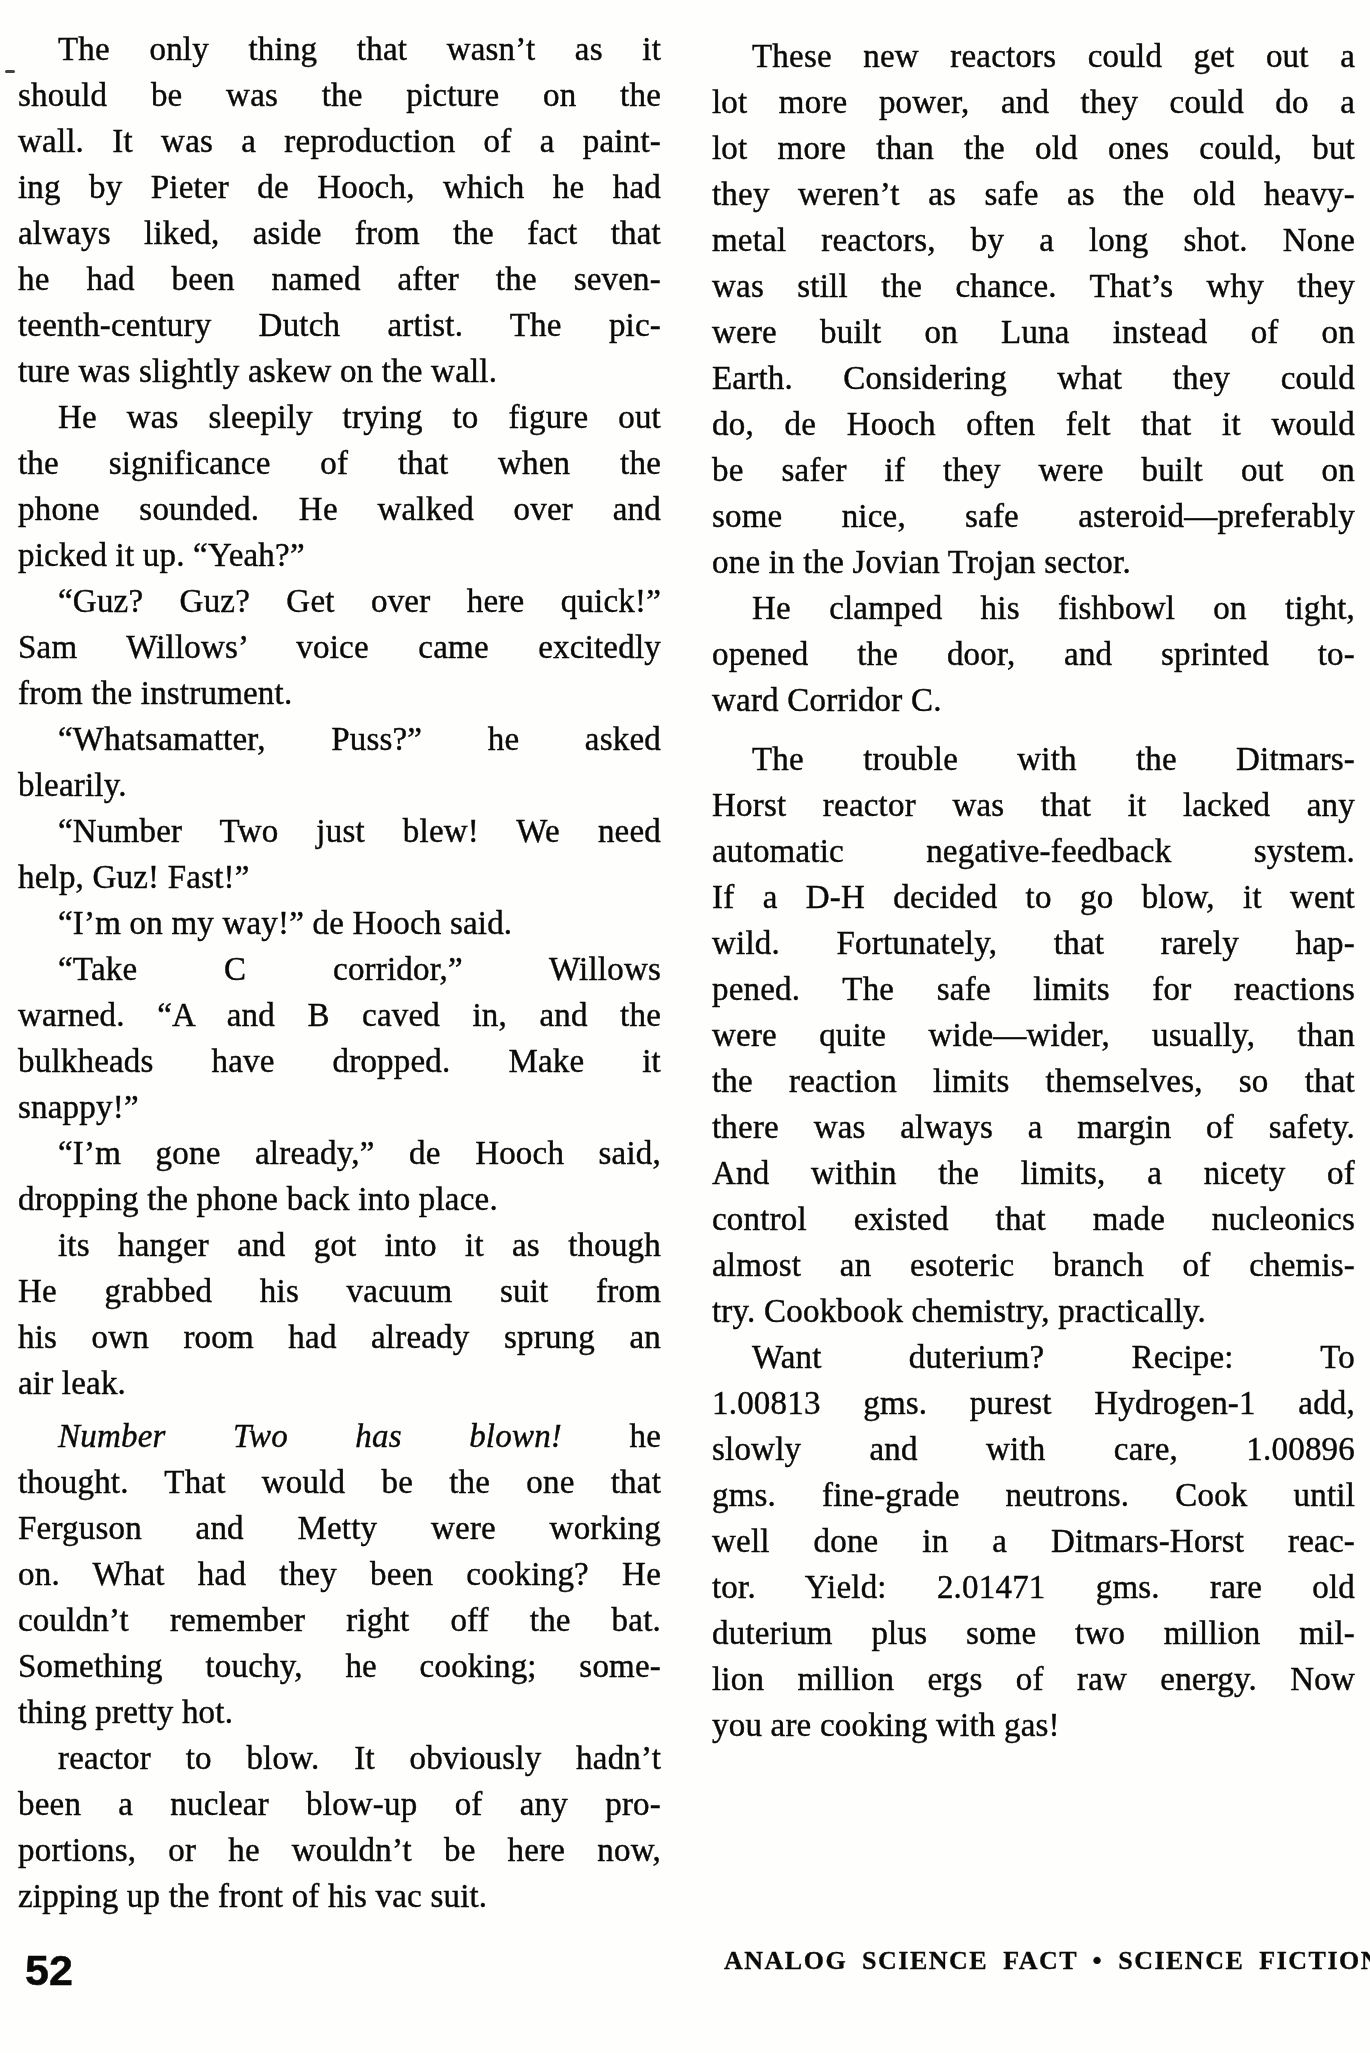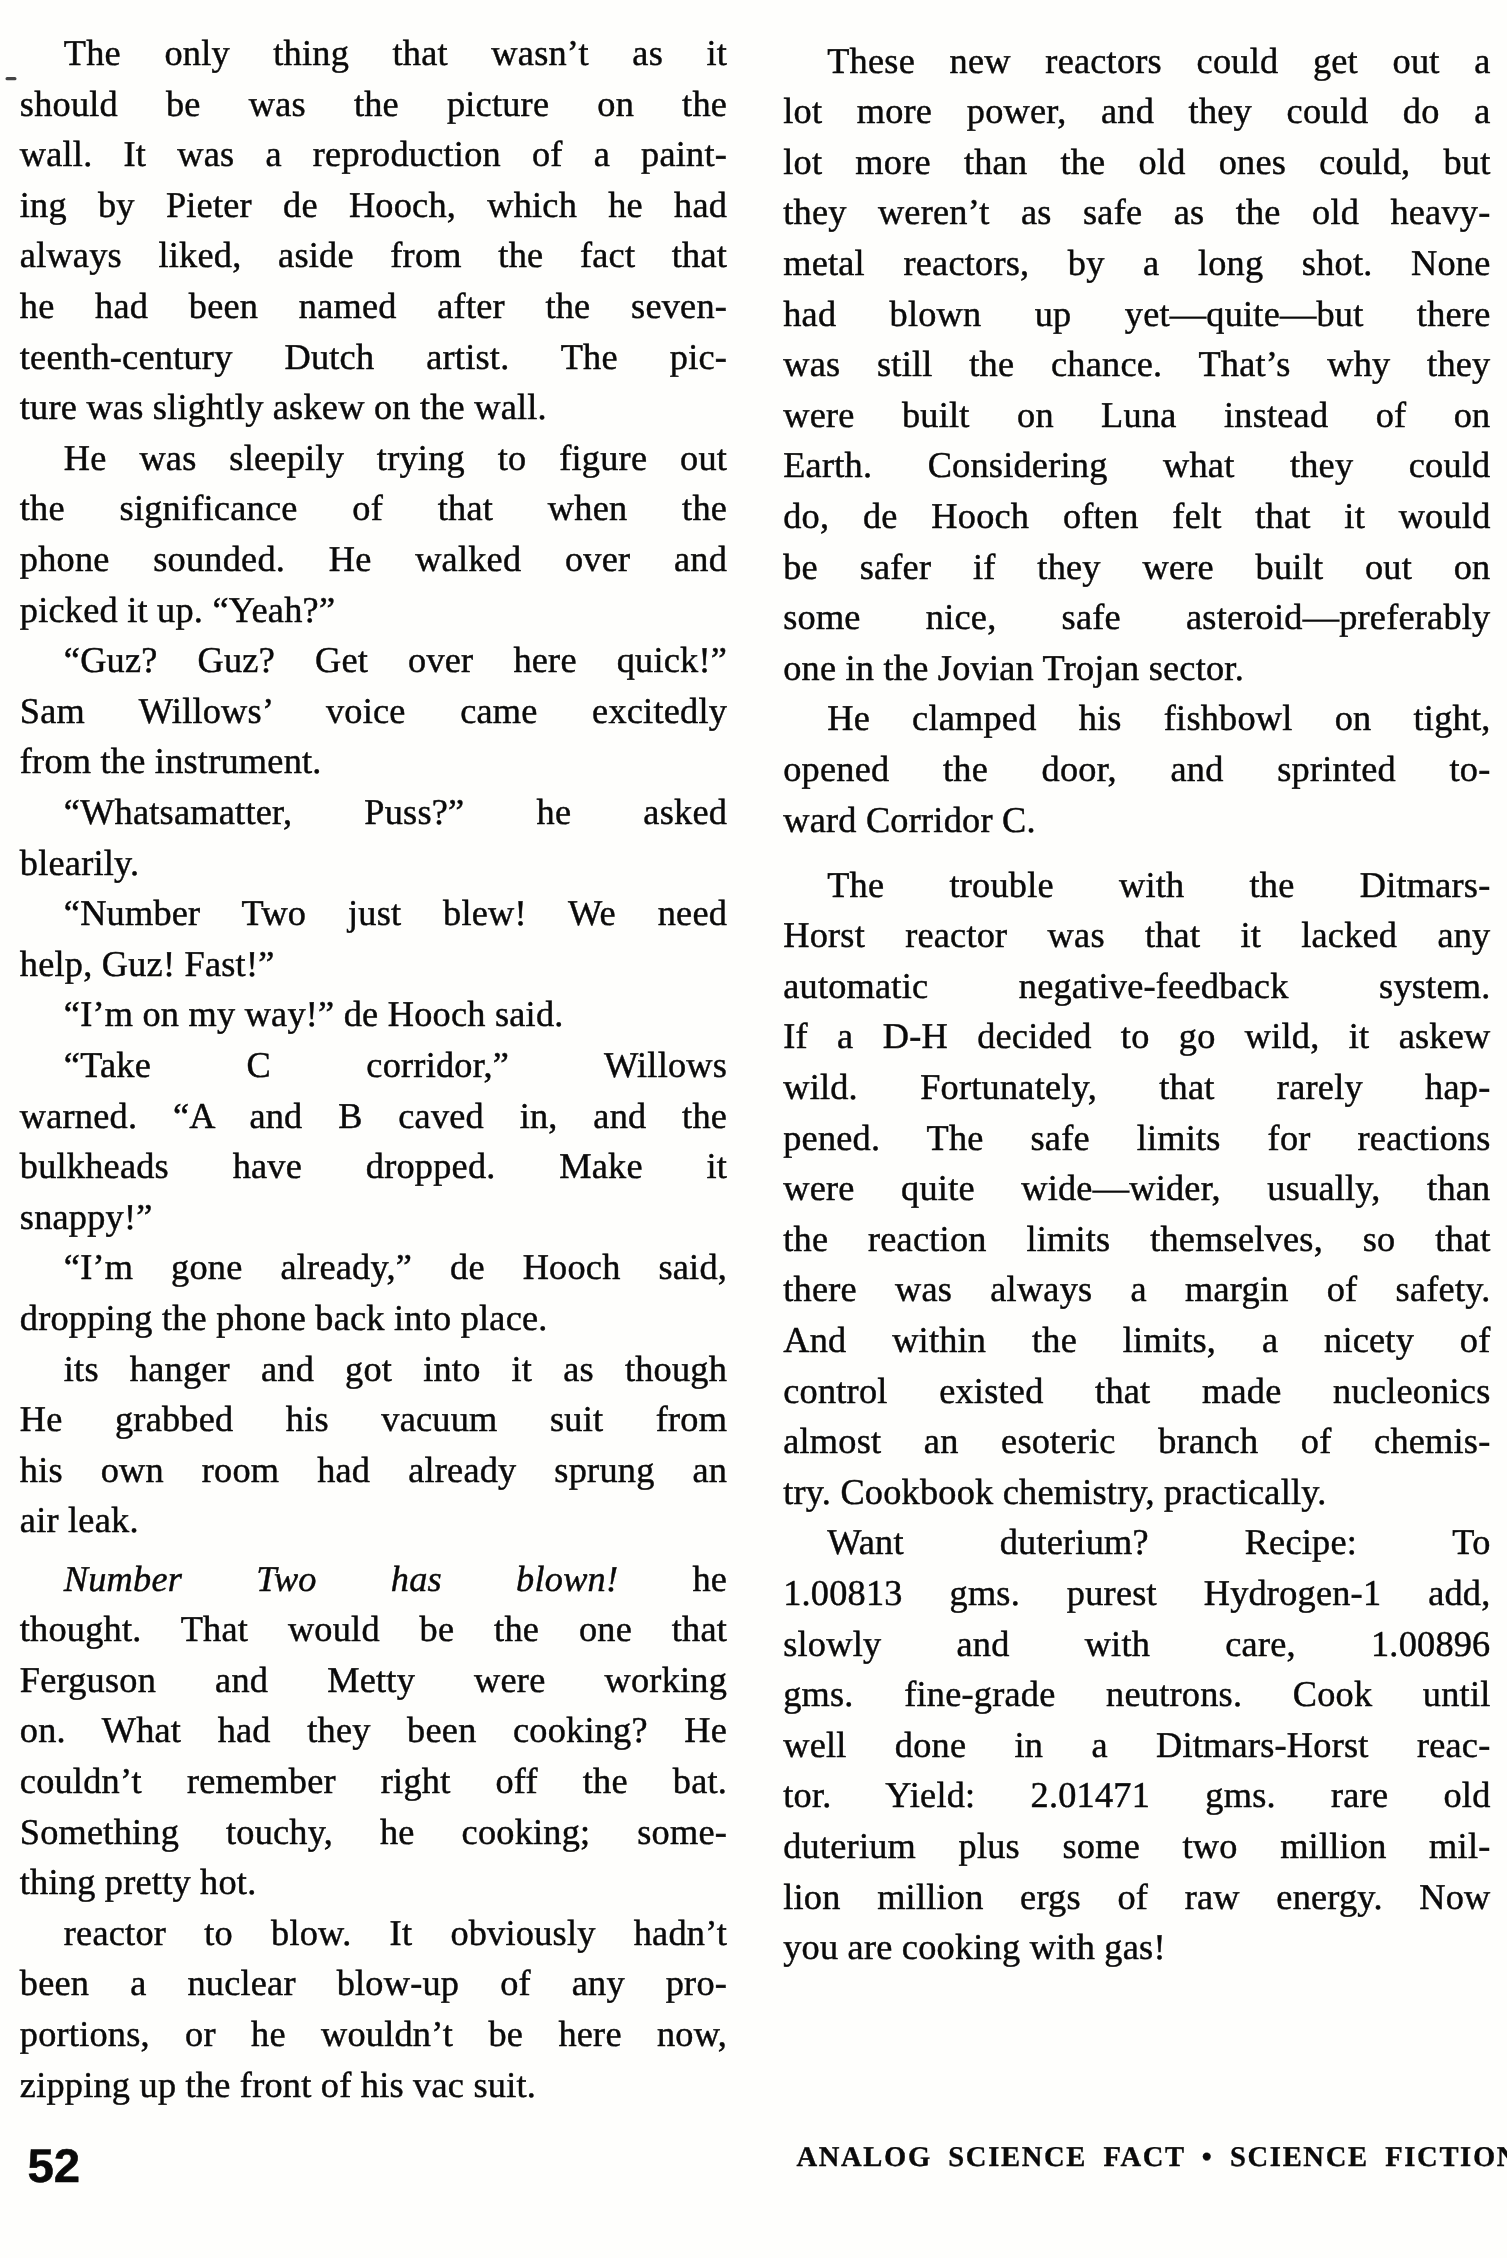--- a/index.html
+++ b/index.html
@@ -144,39 +144,38 @@
           <div class="line last">zipping up the front of his vac suit.</div>
         </div>
       </div>
     <div class="col">
         <div class="para indent gap-s">
           <div class="line">These new reactors could get out a</div>
           <div class="line">lot more power, and they could do a</div>
           <div class="line">lot more than the old ones could, but</div>
           <div class="line">they weren’t as safe as the old heavy-</div>
           <div class="line">metal reactors, by a long shot. None</div>
-          <div class="line">had blown up yet—quite—but there</div>
           <div class="line">was still the chance. That’s why they</div>
           <div class="line">were built on Luna instead of on</div>
           <div class="line">Earth. Considering what they could</div>
           <div class="line">do, de Hooch often felt that it would</div>
           <div class="line">be safer if they were built out on</div>
           <div class="line">some nice, safe asteroid—preferably</div>
           <div class="line last">one in the Jovian Trojan sector.</div>
         </div>
         <div class="para indent">
           <div class="line">He clamped his fishbowl on tight,</div>
           <div class="line">opened the door, and sprinted to-</div>
           <div class="line last">ward Corridor C.</div>
         </div>
         <div class="para indent gap-m">
           <div class="line">The trouble with the Ditmars-</div>
           <div class="line">Horst reactor was that it lacked any</div>
           <div class="line">automatic negative-feedback system.</div>
-          <div class="line">If a D-H decided to go wild, it askew</div>
+          <div class="line">If a D-H decided to go blow, it went</div>
           <div class="line">wild. Fortunately, that rarely hap-</div>
           <div class="line">pened. The safe limits for reactions</div>
           <div class="line">were quite wide—wider, usually, than</div>
           <div class="line">the reaction limits themselves, so that</div>
           <div class="line">there was always a margin of safety.</div>
           <div class="line">And within the limits, a nicety of</div>
           <div class="line">control existed that made nucleonics</div>
           <div class="line">almost an esoteric branch of chemis-</div>
           <div class="line last">try. Cookbook chemistry, practically.</div>
         </div>

